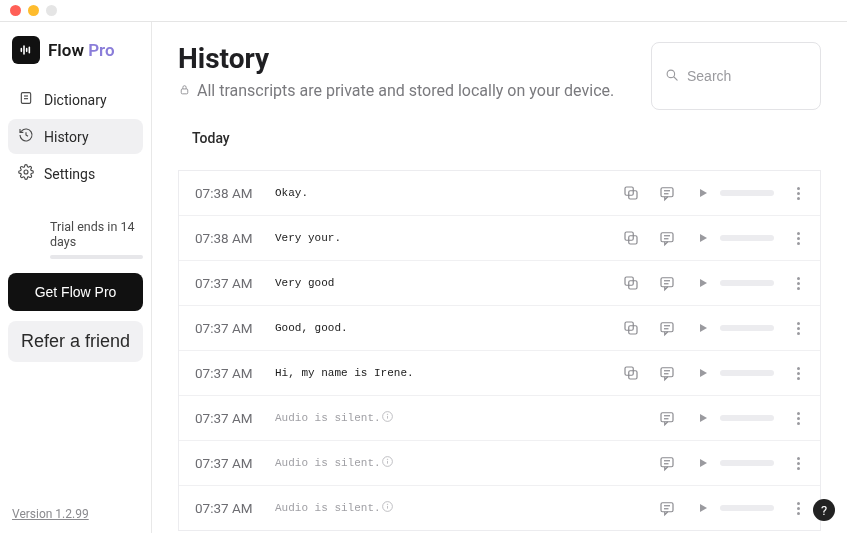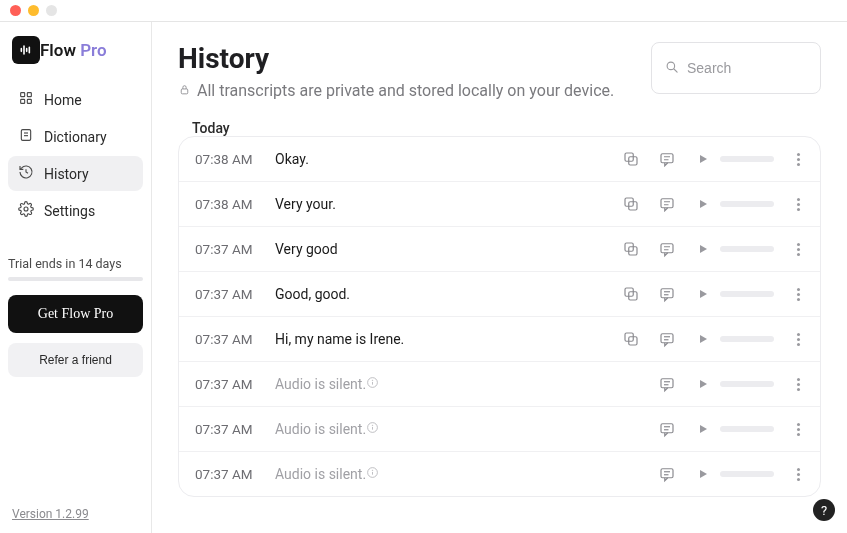--- a/index.html
+++ b/index.html
@@ -36,21 +36,21 @@
   .sidebar {
     width: 152px;
     border-right: 1px solid #e8e8e8;
     display: flex;
     flex-direction: column;
     padding: 12px 8px 10px 8px;
   }
   .brand {
     display: flex;
     align-items: center;
-    gap: 0;
+    gap: 8px;
     padding: 2px 4px 14px 4px;
   }
   .brand-logo {
     width: 28px; height: 28px; border-radius: 6px;
     background: #111; display:flex; align-items:center; justify-content:center;
   }
   .brand-name { font-weight: 600; font-size: 17px; color:#1a1a1a; }
   .brand-name .pro { color:#8a7dd9; font-weight:600; }
   .nav { display:flex; flex-direction:column; gap:2px; margin-top:4px;}
   .nav-item {
@@ -60,72 +60,73 @@
     color:#2a2a2a;
     cursor:pointer;
     font-size: 14px;
   }
   .nav-item.active { background:#f0f0f2; }
   .nav-item svg { width:16px; height:16px; stroke:#4a4a4a; fill:none; stroke-width:1.7; }
   .trial-block {
     margin-top:28px;
     font-size:12.5px;
     color:#4a4a4a;
+    margin-left:42px;
   }
   .trial-bar {
     height:4px; width:100%; background:#e7e7ea; border-radius:2px; margin-top:6px;
   }
   .cta-btn {
     margin-top:14px;
     background:#111; color:#fff; border:none; border-radius:8px;
-    padding:11px 8px; font-size:14px; font-weight:500; cursor:pointer; width:100%;font-family:Liberation Serif, serif;
+    padding:11px 8px; font-size:14px; font-weight:500; cursor:pointer; width:100%;
   }
   .refer-btn {
     margin-top:10px;
     background:#f1f1f3; color:#2a2a2a; border:none; border-radius:8px;
-    padding:10px 0; font-size:12px; cursor:pointer; width:100%;
+    padding:10px 0; font-size:18px; cursor:pointer; width:100%;
   }
   .spacer { flex:1; }
   .version { font-size:12px; color:#8a8a8e; padding:0 4px 2px;text-decoration:underline; }
   
   .main {
     flex:1; padding: 20px 26px 0 26px; overflow:hidden; display:flex; flex-direction:column;
   }
   .header-row { display:flex; align-items:flex-start; justify-content:space-between; }
   .page-title { font-size:28px; font-weight:700; color:#1f1f22; }
   .search-wrap {
     display:flex; align-items:center; gap:8px;
     border:1px solid #e3e3e6; border-radius:8px;
-    padding:16px 12px; width:170px; color:#9a9a9e;
+    padding:24px 12px; width:170px; color:#9a9a9e;
   }
   .search-wrap input {
     border:none; outline:none; font-size:14px; width:100%; color:#1a1a1a;
     background:transparent;
   }
   .search-wrap input::placeholder { color:#9a9a9e; }
   .privacy-row {
     display:flex; align-items:center; gap:6px; color:#7a7a7e; font-size:16px; margin-top:6px;
   }
   .section-label {
     margin-top:20px; font-size:14px; color:#2a2a2a; font-weight:500; padding-left:2px;margin-left:12px;
   }
   .list {
-    margin-top:0;
-    border:1px solid #ececef; border-radius:16px;
+    margin-top:24px;
+    border:1px solid #ececef; border-radius:0;
     overflow:hidden;
   }
   .row {
     display:flex; align-items:center;
     padding: 13px 16px;
     border-bottom:1px solid #f0f0f2;
     gap:0;
   }
   .row:last-child { border-bottom:none; }
   .time { width:80px; color:#6d6d72; font-size:13.5px; }
-  .text { flex:1; font-size:14px; color:#1a1a1a; }
+  .text { flex:1; font-size:11px; color:#1a1a1a;font-family:Liberation Mono, monospace; }
   .text.muted { color:#a0a0a5; display:flex; align-items:center; gap:0; }
   .actions { display:flex; align-items:center; gap:18px; }
   .icon-btn { width:18px; height:18px; display:flex; align-items:center; justify-content:center; cursor:pointer; color:#8b8b90;}
   .icon-btn svg { width:18px; height:18px; stroke:#8b8b90; fill:none; stroke-width:1.6;}
   .play-group { display:flex; align-items:center; gap:8px; }
   .play-btn svg { fill:#9a9a9f; stroke:none; width:12px; height:12px;}
   .wave { width:54px; height:6px; background:#ececef; border-radius:3px;}
   .more-btn { width:12px; display:flex; flex-direction:column; align-items:center; gap:2px; cursor:pointer;}
   .more-btn span { width:3px; height:3px; background:#9a9a9f; border-radius:50%;}
   .help-fab {
@@ -153,29 +154,20 @@
           </svg>
       </div>
       <div class="brand-name">
         <span>Flow</span> <span class="pro">Pro</span>
       </div>
     </div>
 
     <nav class="nav" id="nav">
         <div class="nav-item">
           <span><svg viewBox="0 0 24 24">
-              <rect x="4" y="4" width="6" height="6" rx="1"></rect>
-              <rect x="14" y="4" width="6" height="6" rx="1"></rect>
-              <rect x="4" y="14" width="6" height="6" rx="1"></rect>
-              <rect x="14" y="14" width="6" height="6" rx="1"></rect>
-            </svg></span>
-          <span>Home</span>
-        </div>
-        <div class="nav-item">
-          <span><svg viewBox="0 0 24 24">
               <rect x="5" y="4" width="14" height="16" rx="2"></rect>
               <line x1="9" y1="9" x2="15" y2="9"></line>
               <line x1="9" y1="13" x2="15" y2="13"></line>
             </svg></span>
           <span>Dictionary</span>
         </div>
         <div class="nav-item active">
           <span><svg viewBox="0 0 24 24">
               <path d="M3 12 a9 9 0 1 0 2.5 -6.3 L3 8"></path>
               <polyline points="3 3 3 8 8 8"></polyline>

